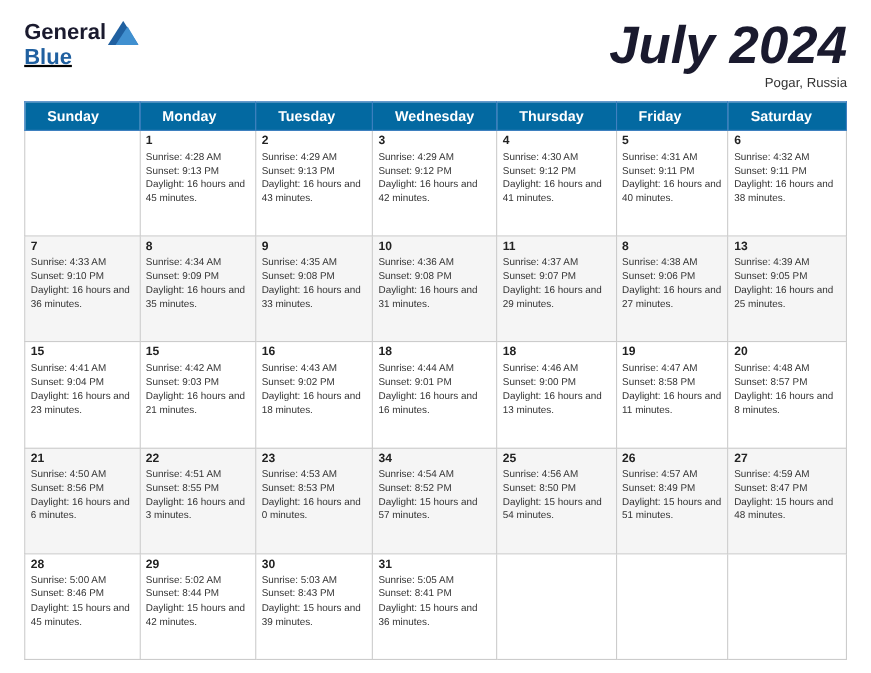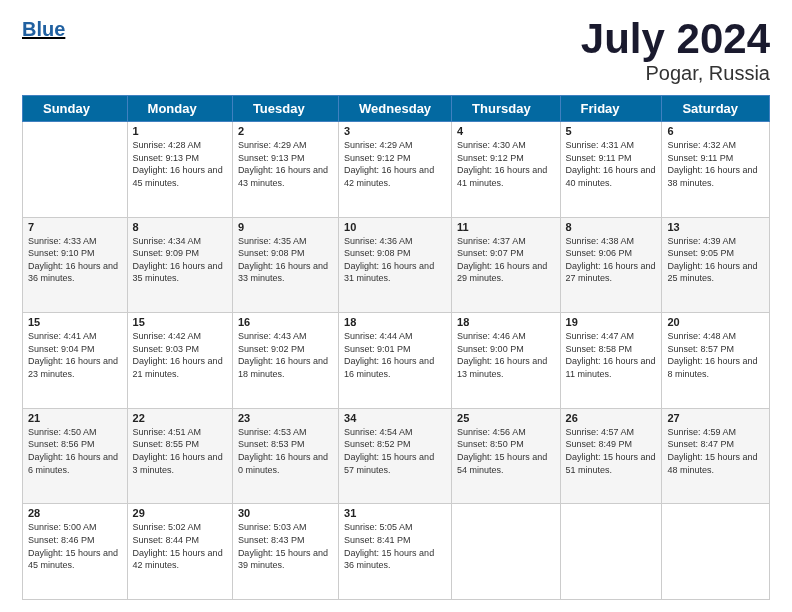--- a/index.html
+++ b/index.html
@@ -45,27 +45,28 @@
     }
     .logo-icon {
       width: 28px;
       height: 22px;
       margin-left: 2px;
     }
     .title-area {
       text-align: right;
     }
     .month-title {
-      font-size: 42px;
+      font-size: 48px;
       font-weight: bold;
       color: #1a1a2e;
       line-height: 1;
+      font-style: italic;
     }
     .location {
-      font-size: 20px;
+      font-size: 12px;
       color: #333;
       margin-top: 2px;
     }
     .calendar {
       border-collapse: collapse;
       width: 100%;
       flex: 1;
     }
     .calendar th {
       background-color: #0369a1;
@@ -103,20 +104,27 @@
     .empty-cell {
       background: #fff !important;
     }
   </style>
 </head>
 <body>
 
 <div class="page">
   <div class="top-section">
     <div class="logo-area">
+      <div class="logo-text">
+        <span class="logo-general">General</span>
+        <svg class="logo-icon" viewBox="0 0 28 22" xmlns="http://www.w3.org/2000/svg">
+          <polygon points="0,22 14,0 28,22" fill="#2060a0"></polygon>
+          <polygon points="7,22 18,5 28,22" fill="#4090d0"></polygon>
+        </svg>
+      </div>
       <div style="display:flex;align-items:center;text-decoration:underline;">
         <span class="logo-blue" style="color:#2060a0;font-size:20px;font-weight:bold;">Blue</span>
       </div>
     </div>
     <div class="title-area">
       <div class="month-title">July 2024</div>
       <div class="location">Pogar, Russia</div>
     </div>
   </div>
 

